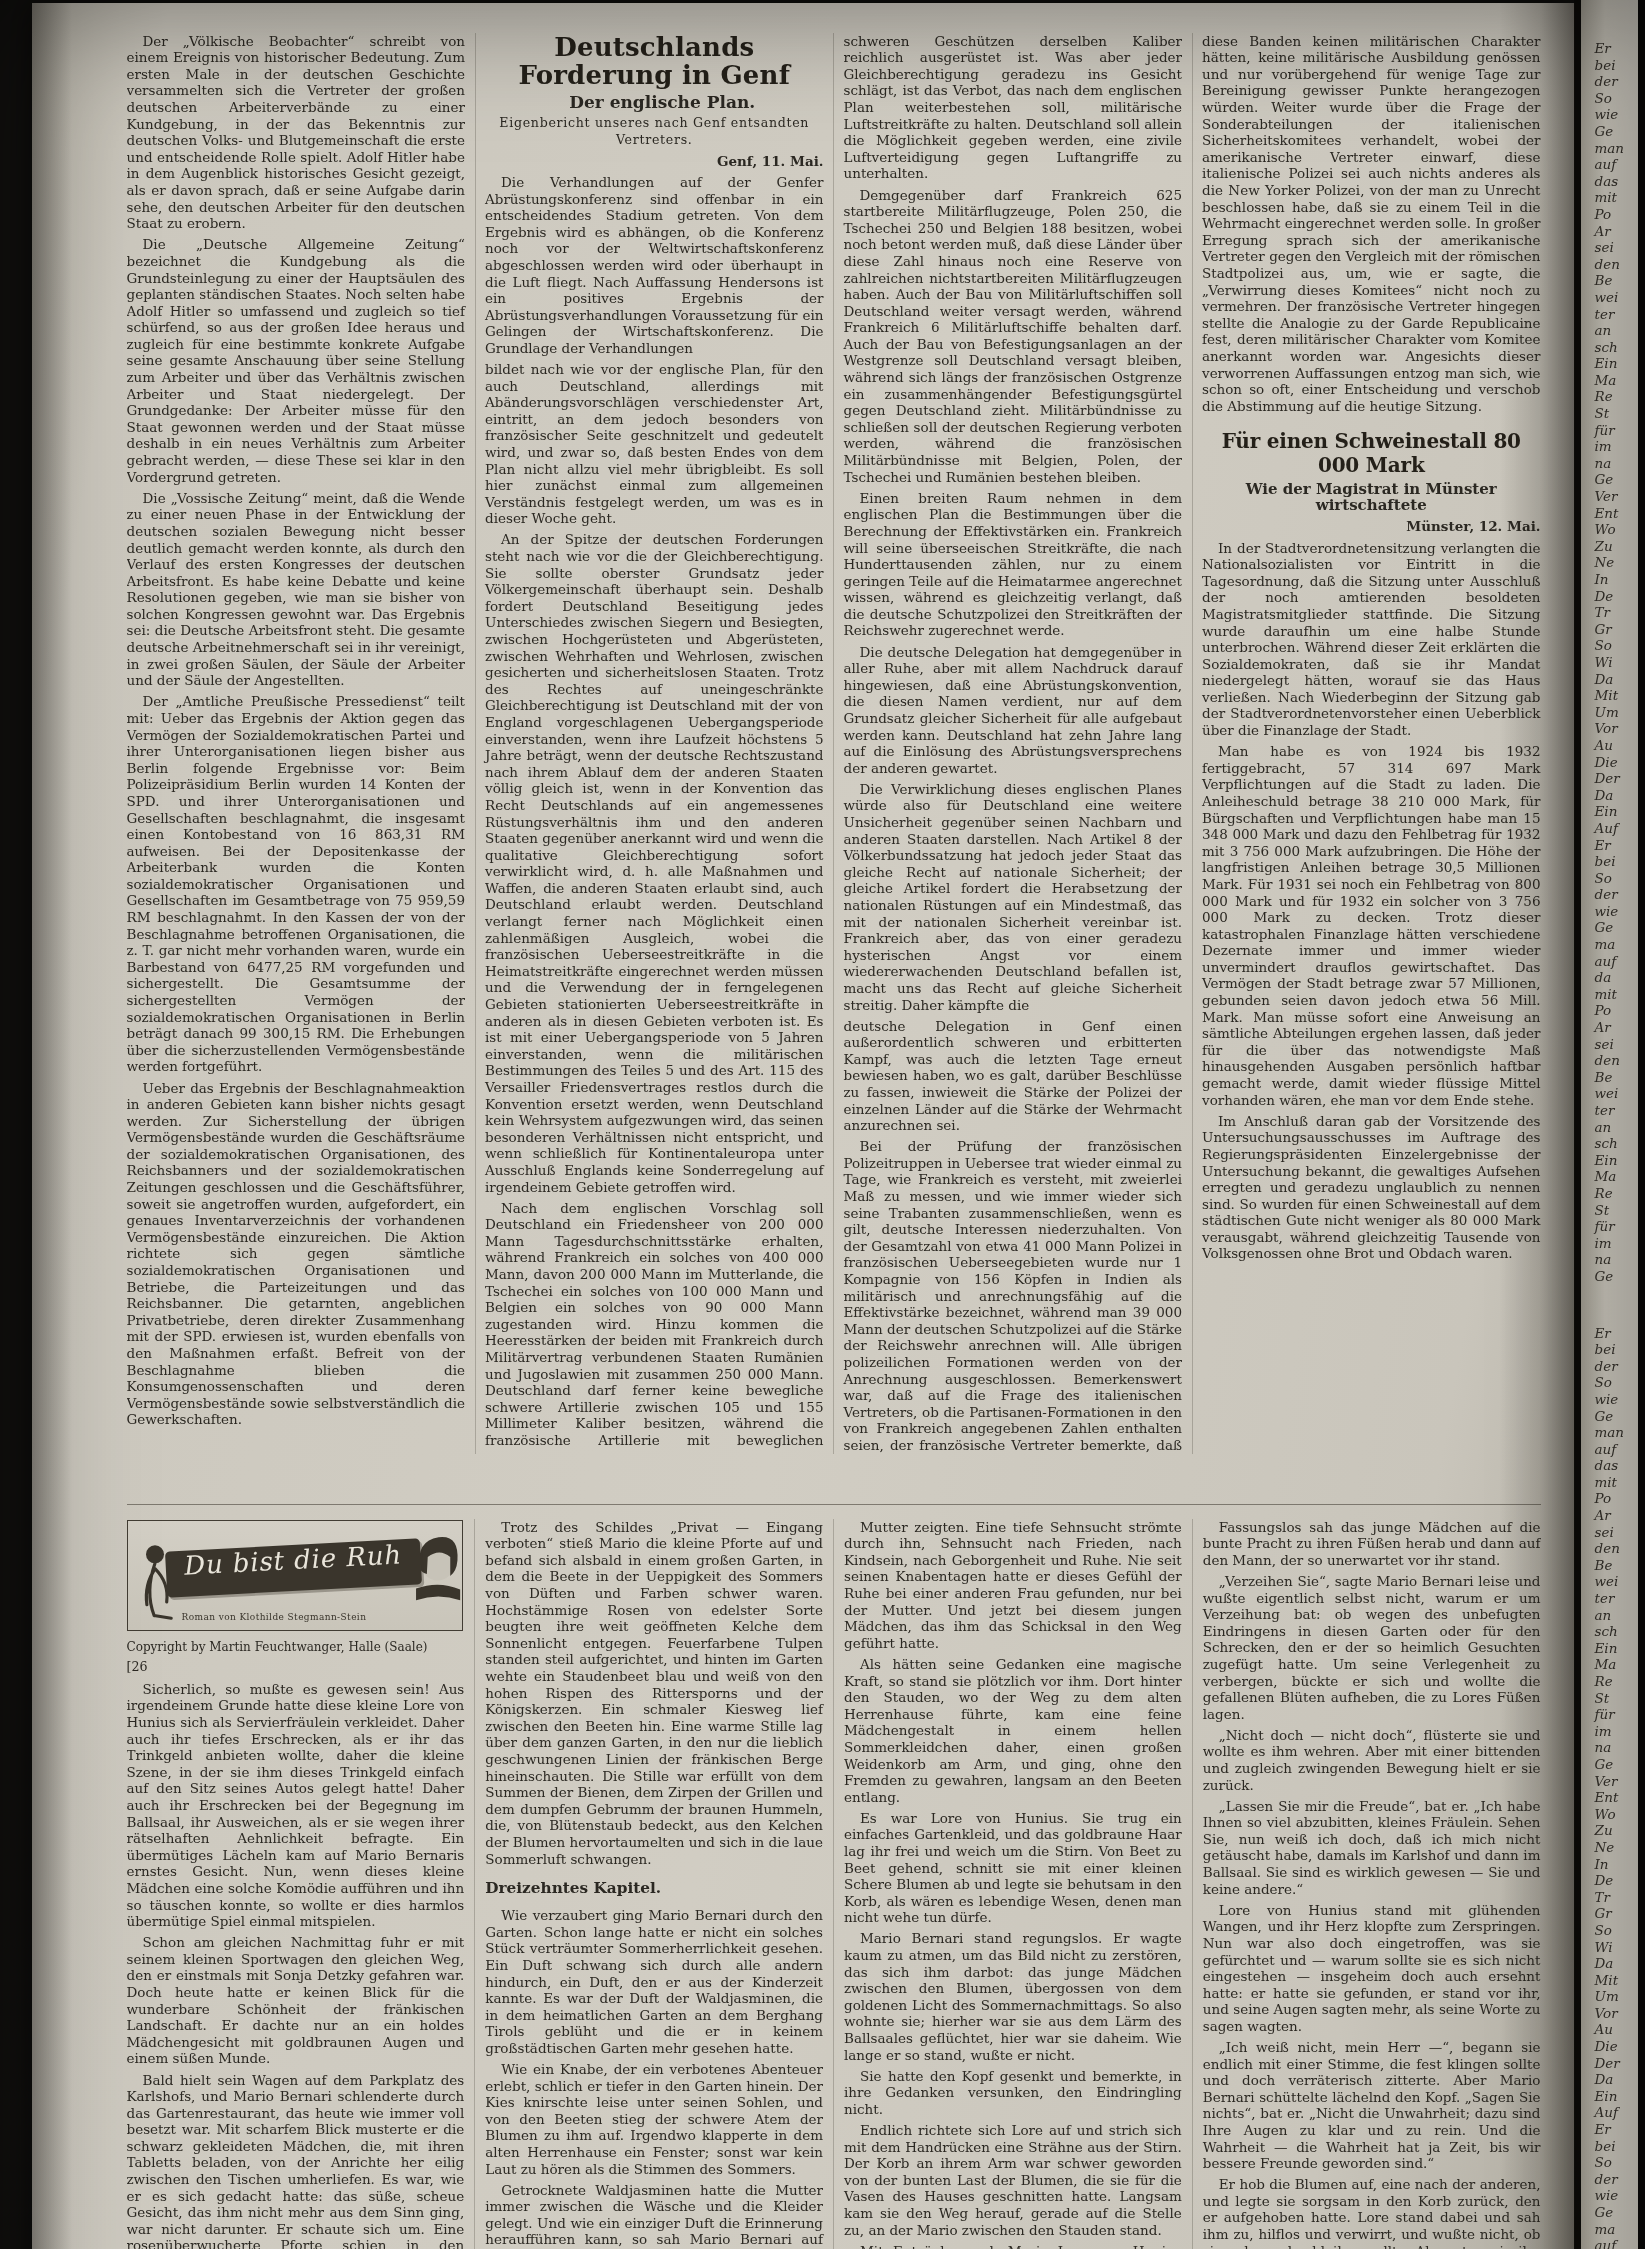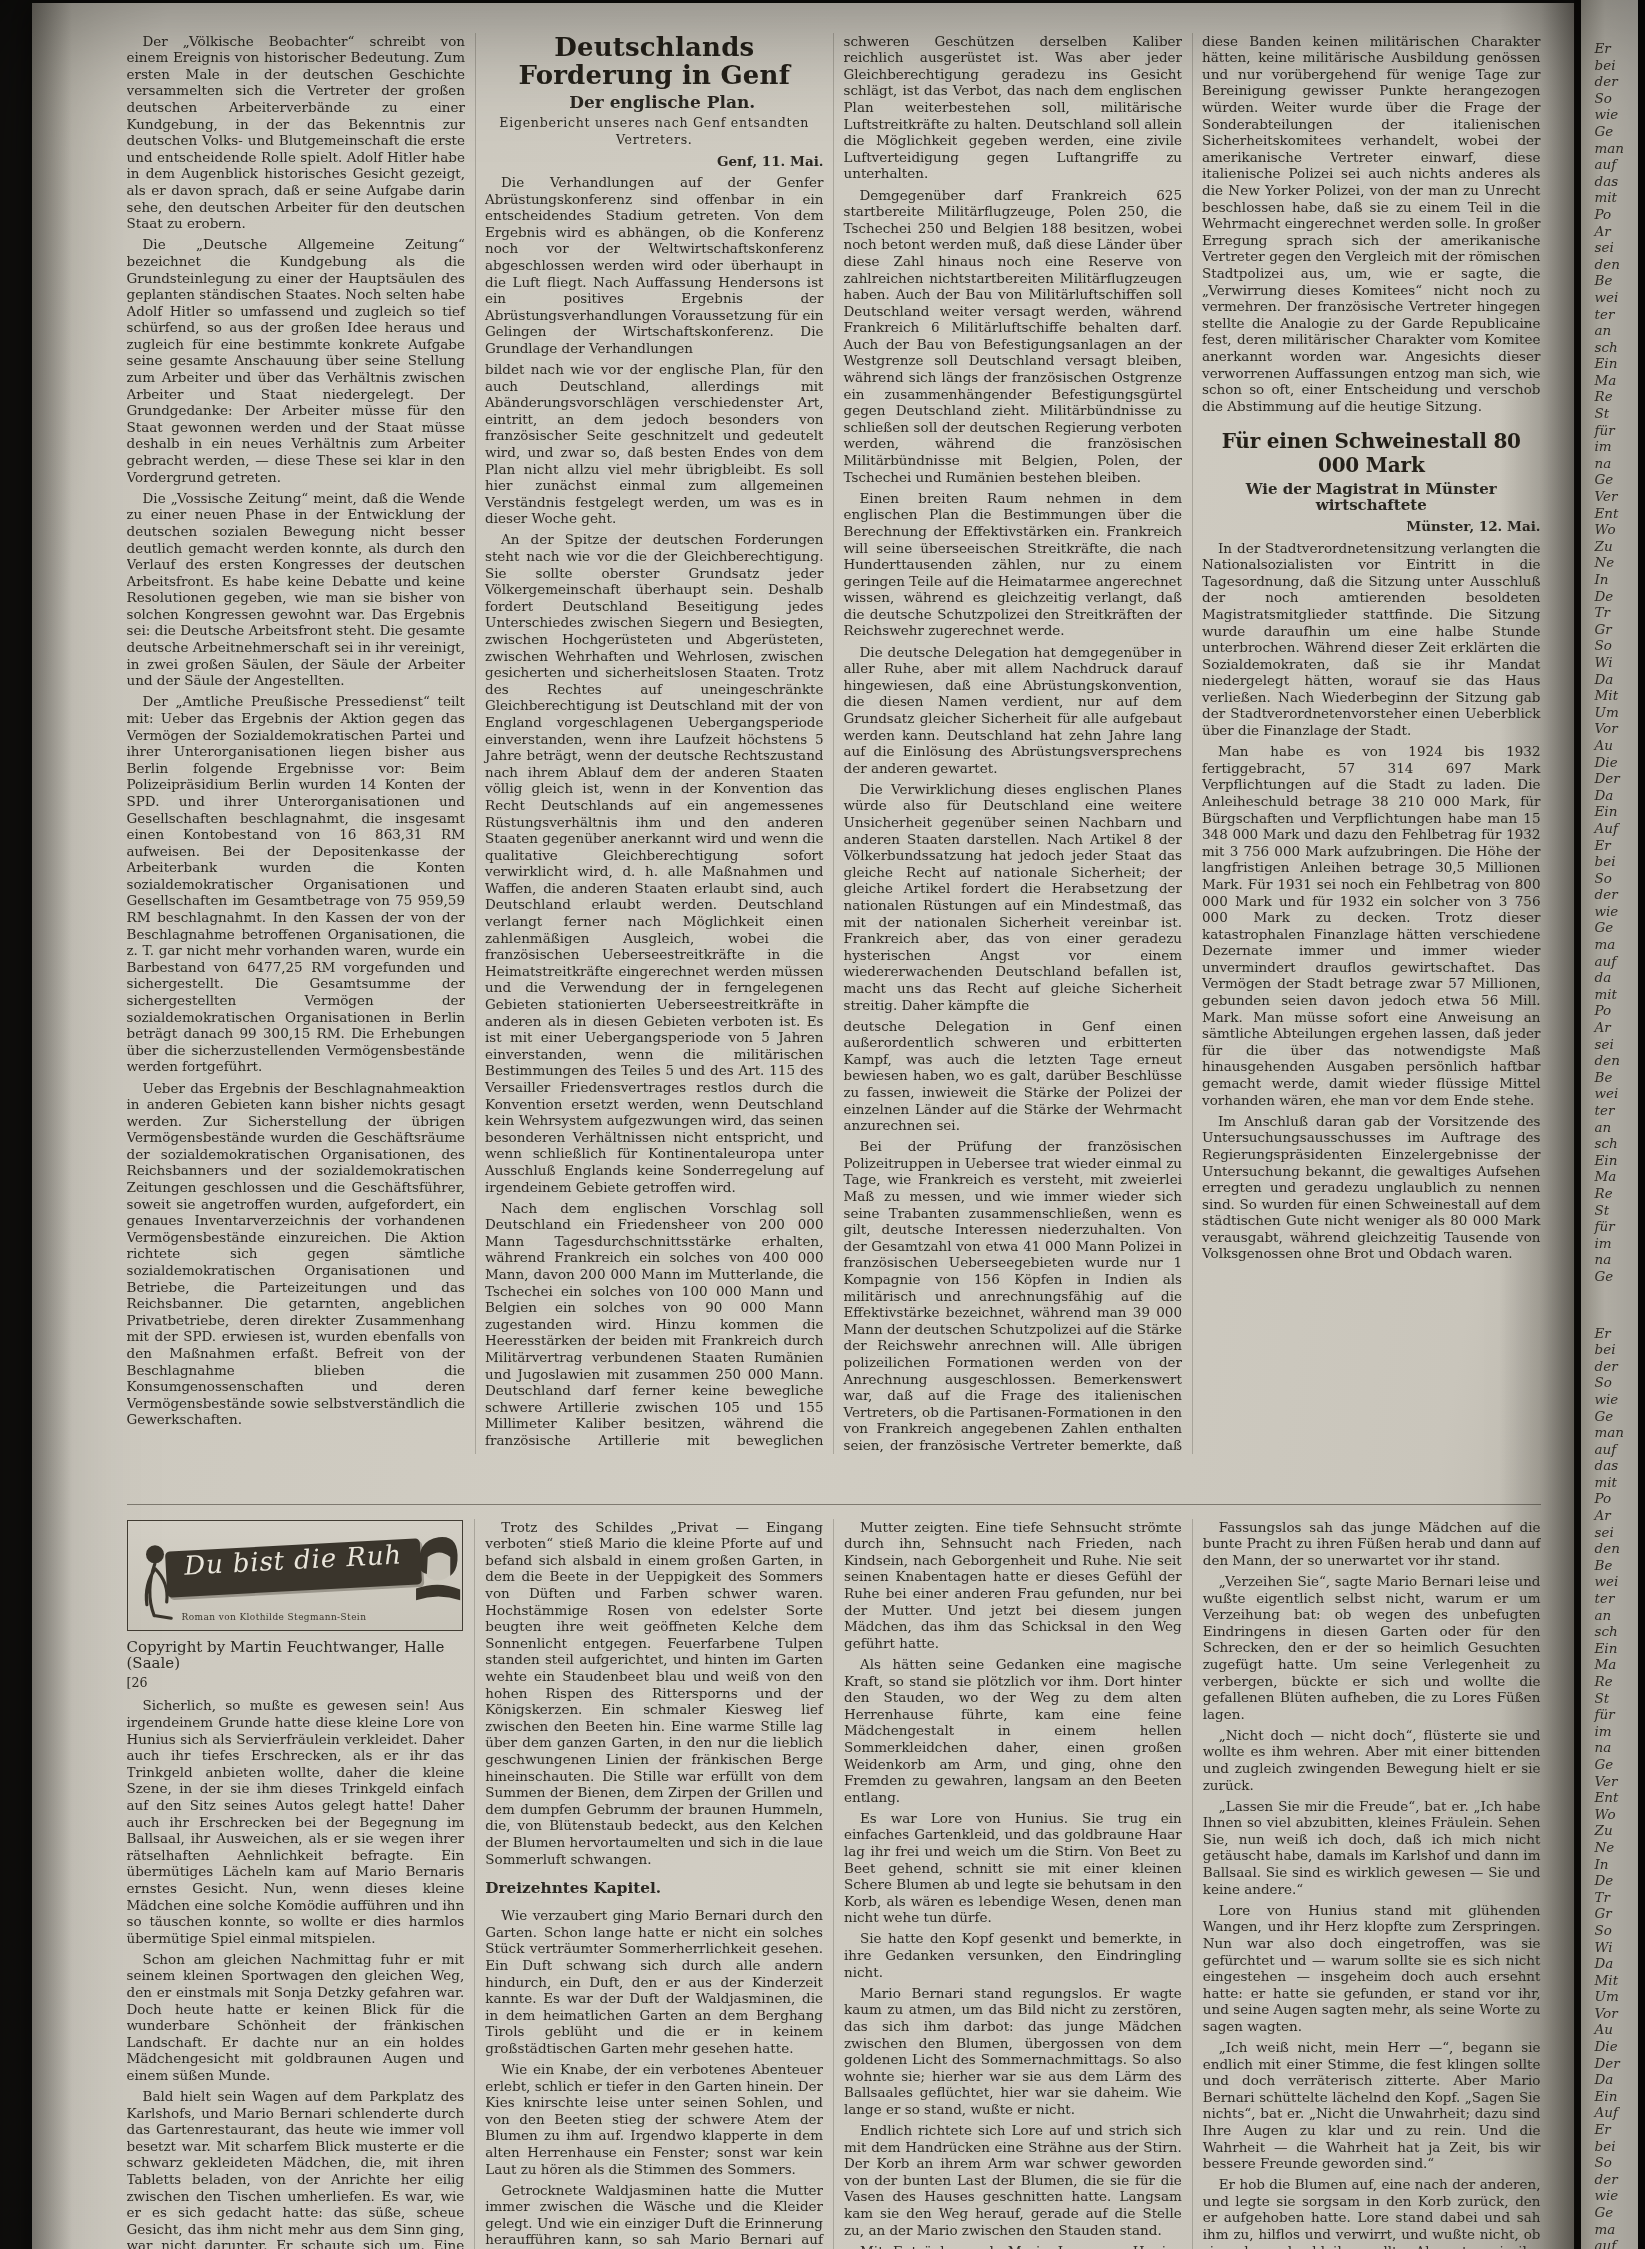--- a/index.html
+++ b/index.html
@@ -59,21 +59,21 @@
   .chapter-head{text-align:left;font-weight:bold;font-size:15.3px;margin:12.6px 0 10.8px;text-indent:0 !important;}
 
   .illo-box{position:relative;width:334px;height:109px;border:1.3px solid #413c33;
     margin:1.8px 0 7.2px;background:linear-gradient(180deg,#d3cfc5,#c9c5ba);overflow:hidden;}
   .illo-svg{position:absolute;inset:0;}
   .illo-banner{position:absolute;left:38px;top:23.4px;width:255px;height:46px;background:#3a352c;
     transform:rotate(-3deg);border-radius:4.5px;box-shadow:2.2px 2.7px 0 rgba(58,53,44,.35);}
   .illo-title{position:absolute;left:0;right:0;top:7.2px;text-align:center;font-style:italic;
     font-size:26px;color:#e9e5da;letter-spacing:0.9px;}
   .illo-sub{position:absolute;left:54px;bottom:4.5px;font-size:9px;color:#39342b;letter-spacing:0.4px;}
-  .copyright{font-size:15px;margin:0 0 3.6px;text-indent:0 !important;text-align:left;}
+  .copyright{font-size:12px;margin:0 0 3.6px;text-indent:0 !important;text-align:left;}
   .installment{font-size:12.6px;margin:0 0 5.4px;text-indent:0 !important;}
 </style>
 </head>
 <body>
 
 <div class="page">
   <div class="edgeL"></div>
 
   <div class="news-flow">
     <p>Der „Völkische Beobachter“ schreibt von einem Ereignis von historischer Bedeutung. Zum ersten Male in der deutschen Geschichte versammelten sich die Vertreter der großen deutschen Arbeiterverbände zu einer Kundgebung, in der das Bekenntnis zur deutschen Volks- und Blutgemeinschaft die erste und entscheidende Rolle spielt. Adolf Hitler habe in dem Augenblick historisches Gesicht gezeigt, als er davon sprach, daß er seine Aufgabe darin sehe, den deutschen Arbeiter für den deutschen Staat zu erobern.</p>
@@ -140,22 +140,22 @@
       <p>Wie verzaubert ging Mario Bernari durch den Garten. Schon lange hatte er nicht ein solches Stück verträumter Sommerherrlichkeit gesehen. Ein Duft schwang sich durch alle andern hindurch, ein Duft, den er aus der Kinderzeit kannte. Es war der Duft der Waldjasminen, die in dem heimatlichen Garten an dem Berghang Tirols geblüht und die er in keinem großstädtischen Garten mehr gesehen hatte.</p>
       <p>Wie ein Knabe, der ein verbotenes Abenteuer erlebt, schlich er tiefer in den Garten hinein. Der Kies knirschte leise unter seinen Sohlen, und von den Beeten stieg der schwere Atem der Blumen zu ihm auf. Irgendwo klapperte in dem alten Herrenhause ein Fenster; sonst war kein Laut zu hören als die Stimmen des Sommers.</p>
       <p>Getrocknete Waldjasminen hatte die Mutter immer zwischen die Wäsche und die Kleider gelegt. Und wie ein einziger Duft die Erinnerung heraufführen kann, so sah Mario Bernari auf einmal vor sich das schmale Gesicht der Mutter mit dem weißen, glatt gescheitelten Haar und den lebendigen, warmen Augen.</p>
 
     </div>
 
     <div class="ncol">
       <p class="noindent">Mutter zeigten. Eine tiefe Sehnsucht strömte durch ihn, Sehnsucht nach Frieden, nach Kindsein, nach Geborgenheit und Ruhe. Nie seit seinen Knabentagen hatte er dieses Gefühl der Ruhe bei einer anderen Frau gefunden, nur bei der Mutter. Und jetzt bei diesem jungen Mädchen, das ihm das Schicksal in den Weg geführt hatte.</p>
       <p>Als hätten seine Gedanken eine magische Kraft, so stand sie plötzlich vor ihm. Dort hinter den Stauden, wo der Weg zu dem alten Herrenhause führte, kam eine feine Mädchengestalt in einem hellen Sommerkleidchen daher, einen großen Weidenkorb am Arm, und ging, ohne den Fremden zu gewahren, langsam an den Beeten entlang.</p>
       <p>Es war Lore von Hunius. Sie trug ein einfaches Gartenkleid, und das goldbraune Haar lag ihr frei und weich um die Stirn. Von Beet zu Beet gehend, schnitt sie mit einer kleinen Schere Blumen ab und legte sie behutsam in den Korb, als wären es lebendige Wesen, denen man nicht wehe tun dürfe.</p>
+      <p>Mario Bernari stand regungslos. Er wagte kaum zu atmen, um das Bild nicht zu zerstören, das sich ihm darbot: das junge Mädchen zwischen den Blumen, übergossen von dem goldenen Licht des Sommernachmittags. So also wohnte sie; hierher war sie aus dem Lärm des Ballsaales geflüchtet, hier war sie daheim. Wie lange er so stand, wußte er nicht.</p>
       <p>Sie hatte den Kopf gesenkt und bemerkte, in ihre Gedanken versunken, den Eindringling nicht.</p>
-      <p>Mario Bernari stand regungslos. Er wagte kaum zu atmen, um das Bild nicht zu zerstören, das sich ihm darbot: das junge Mädchen zwischen den Blumen, übergossen von dem goldenen Licht des Sommernachmittags. So also wohnte sie; hierher war sie aus dem Lärm des Ballsaales geflüchtet, hier war sie daheim. Wie lange er so stand, wußte er nicht.</p>
       <p>Endlich richtete sich Lore auf und strich sich mit dem Handrücken eine Strähne aus der Stirn. Der Korb an ihrem Arm war schwer geworden von der bunten Last der Blumen, die sie für die Vasen des Hauses geschnitten hatte. Langsam kam sie den Weg herauf, gerade auf die Stelle zu, an der Mario zwischen den Stauden stand.</p>
       <p>Mit Entzücken sah Mario Lore von Hunius entgegen und trank die ganze Lieblichkeit ihrer Erscheinung in diesem Blick. Da knirschte unter seinem Fuß der Kies. Lore hob den Kopf, und ihre Augen weiteten sich. Sie stieß einen kleinen Laut aus. War es Freude, war es Schrecken — er wußte es nicht. Aber es mußte doch wohl Schrecken gewesen sein; denn der große Weidenkorb, den sie am Arme trug, löste sich plötzlich, ohne daß die Trägerin seine Last noch zu halten vermochte. Ein Regen von Blumen, blau, weiß, rot, gelb und violett, rieselte zu Lores Füßen nieder, während der Korb mit einem leichten, dumpfen Knall auf den Boden rollte.</p>
     </div>
 
     <div class="ncol">
       <p class="noindent">Fassungslos sah das junge Mädchen auf die bunte Pracht zu ihren Füßen herab und dann auf den Mann, der so unerwartet vor ihr stand.</p>
       <p>„Verzeihen Sie“, sagte Mario Bernari leise und wußte eigentlich selbst nicht, warum er um Verzeihung bat: ob wegen des unbefugten Eindringens in diesen Garten oder für den Schrecken, den er der so heimlich Gesuchten zugefügt hatte. Um seine Verlegenheit zu verbergen, bückte er sich und wollte die gefallenen Blüten aufheben, die zu Lores Füßen lagen.</p>
       <p>„Nicht doch — nicht doch“, flüsterte sie und wollte es ihm wehren. Aber mit einer bittenden und zugleich zwingenden Bewegung hielt er sie zurück.</p>
       <p>„Lassen Sie mir die Freude“, bat er. „Ich habe Ihnen so viel abzubitten, kleines Fräulein. Sehen Sie, nun weiß ich doch, daß ich mich nicht getäuscht habe, damals im Karlshof und dann im Ballsaal. Sie sind es wirklich gewesen — Sie und keine andere.“</p>
       <p>Lore von Hunius stand mit glühenden Wangen, und ihr Herz klopfte zum Zerspringen. Nun war also doch eingetroffen, was sie gefürchtet und — warum sollte sie es sich nicht eingestehen — insgeheim doch auch ersehnt hatte: er hatte sie gefunden, er stand vor ihr, und seine Augen sagten mehr, als seine Worte zu sagen wagten.</p>

